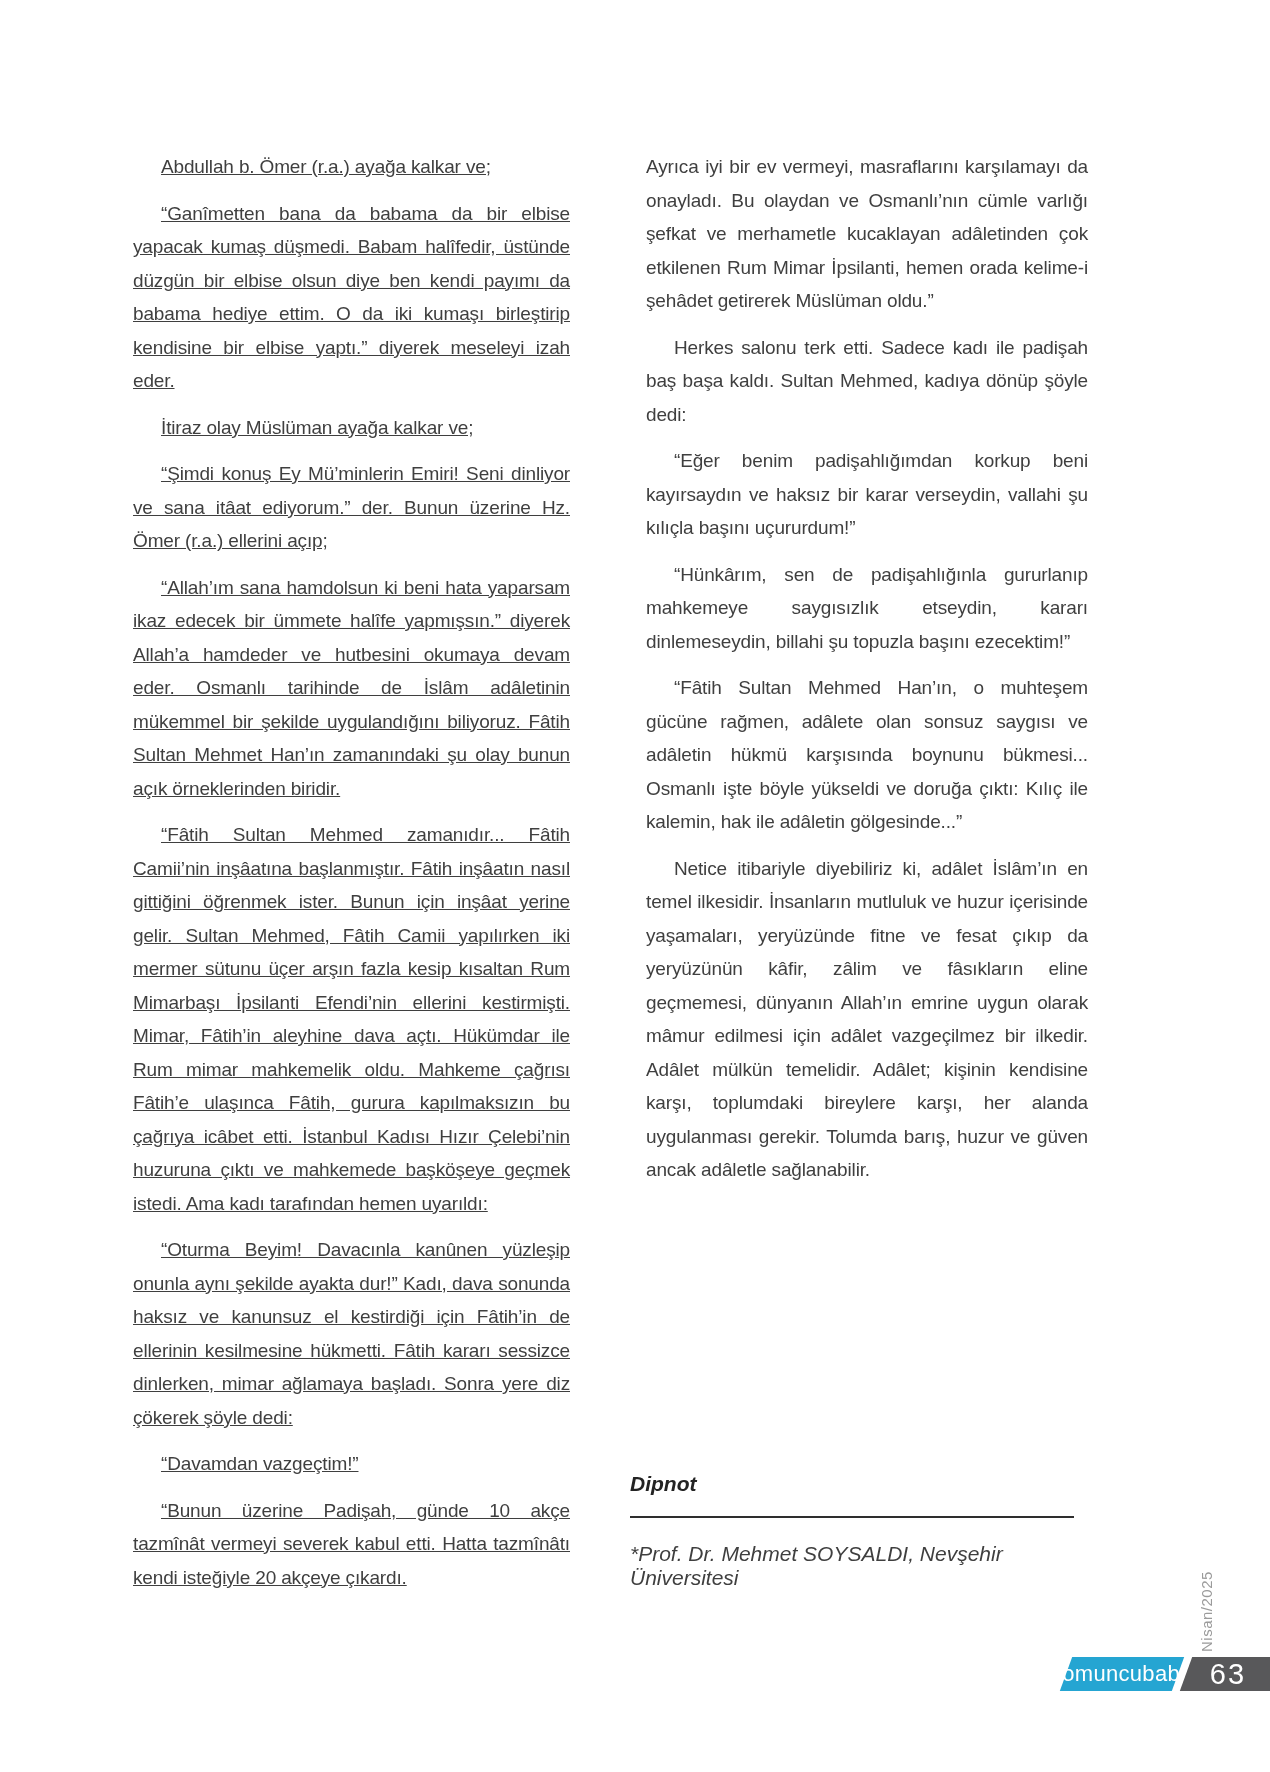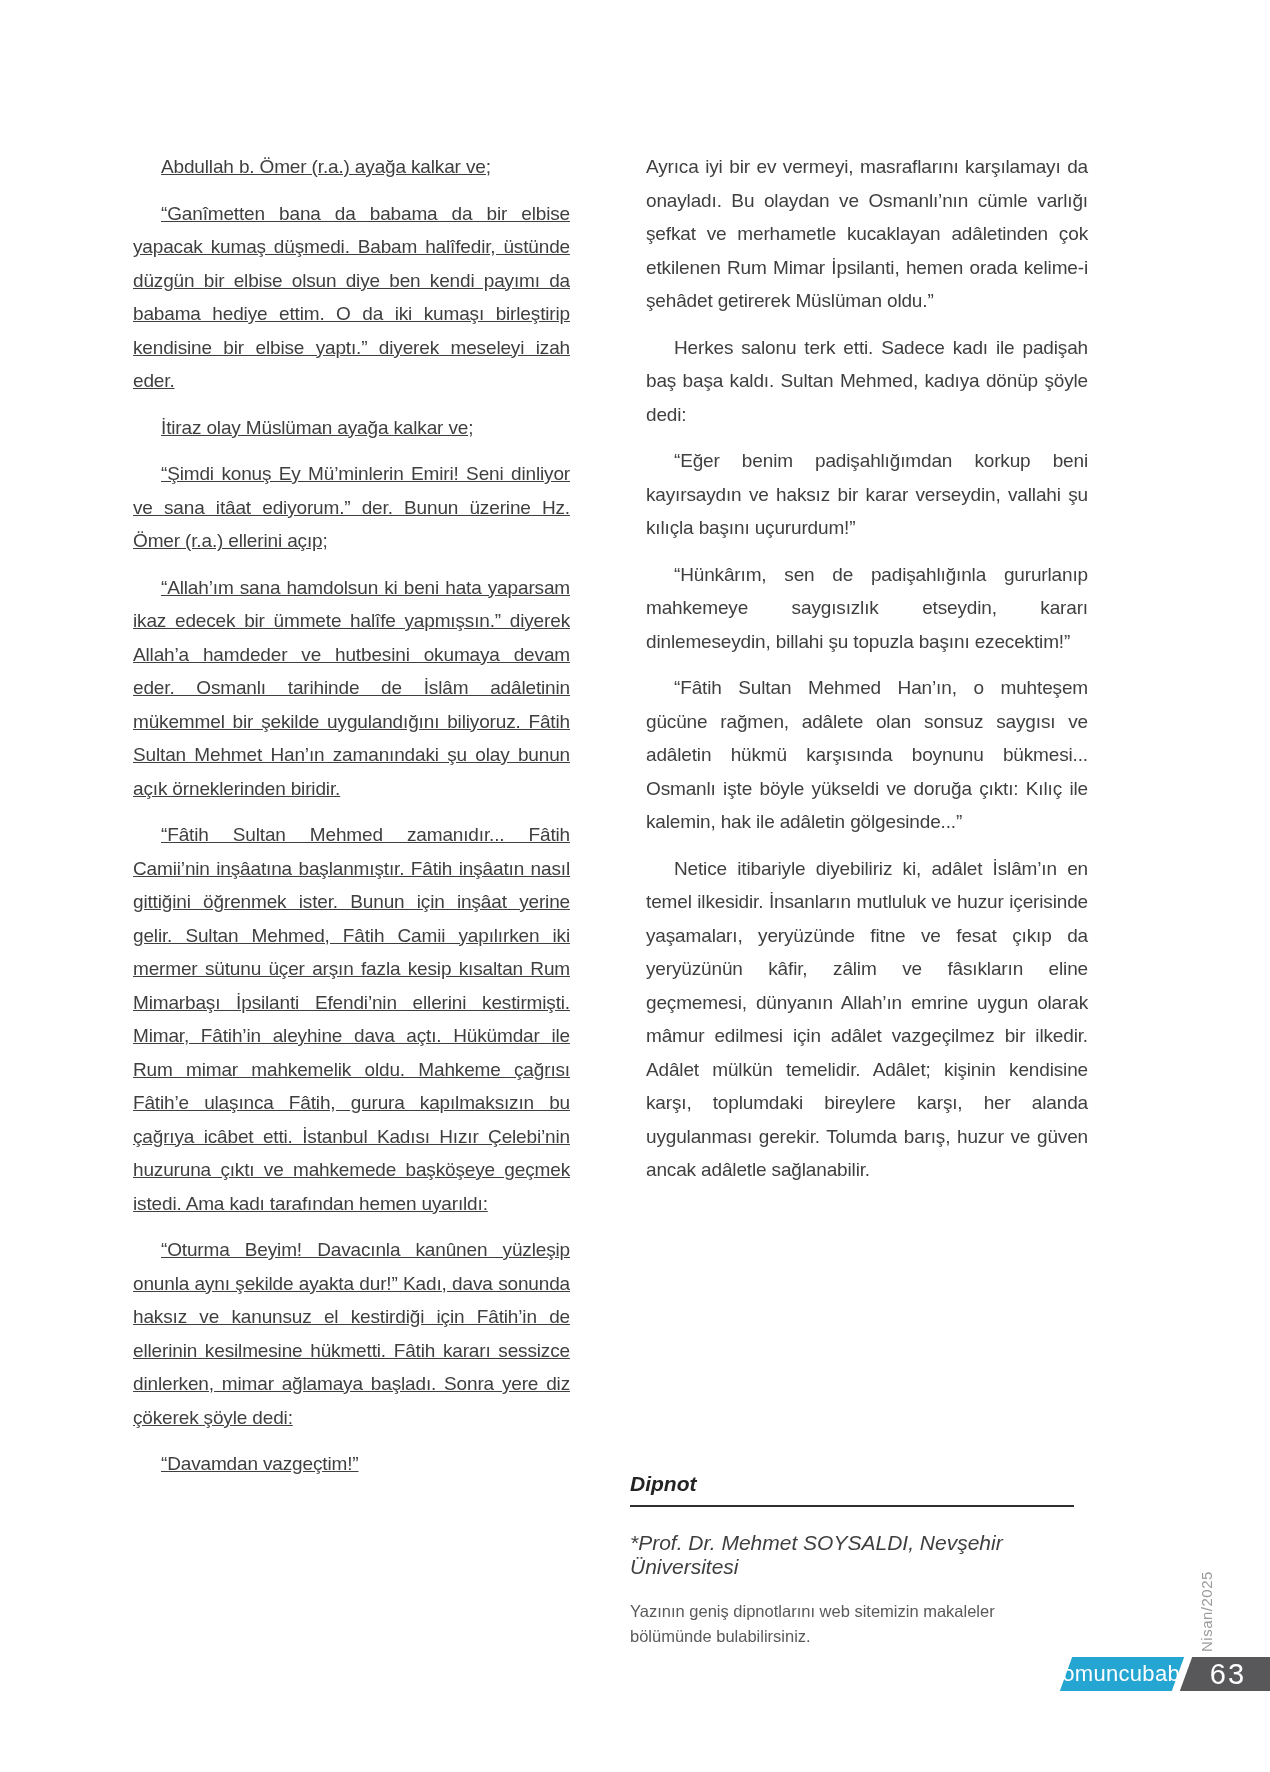--- a/index.html
+++ b/index.html
@@ -27,21 +27,21 @@
 
   .footnote {
     position: absolute;
     left: 630px; top: 1472px; width: 444px;
   }
   .footnote-heading {
     font-size: 21px;
     font-weight: bold;
     font-style: italic;
     color: #232323;
-    padding-bottom: 9px;
+    padding-bottom: 20px;
     border-bottom: 2px solid #2e2e2e;
   }
   .footnote-author {
     margin-top: 24px;
     font-style: italic;
     font-size: 21px;
     color: #3f3f3f;
   }
   .footnote-note {
     margin-top: 20px;
@@ -100,35 +100,35 @@
 
 <div class="column col-left">
   <p>Abdullah b. Ömer (r.a.) ayağa kalkar ve;</p>
   <p>“Ganîmetten bana da babama da bir elbise yapacak kumaş düşmedi. Babam halîfedir, üstünde düzgün bir elbise olsun diye ben kendi payımı da babama hediye ettim. O da iki kumaşı birleştirip kendisine bir elbise yaptı.” diyerek meseleyi izah eder.</p>
   <p>İtiraz olay Müslüman ayağa kalkar ve;</p>
   <p>“Şimdi konuş Ey Mü’minlerin Emiri! Seni dinliyor ve sana itâat ediyorum.” der. Bunun üzerine Hz. Ömer (r.a.) ellerini açıp;</p>
   <p>“Allah’ım sana hamdolsun ki beni hata yaparsam ikaz edecek bir ümmete halîfe yapmışsın.” diyerek Allah’a hamdeder ve hutbesini okumaya devam eder. Osmanlı tarihinde de İslâm adâletinin mükemmel bir şekilde uygulandığını biliyoruz. Fâtih Sultan Mehmet Han’ın zamanındaki şu olay bunun açık örneklerinden biridir.</p>
   <p>“Fâtih Sultan Mehmed zamanıdır... Fâtih Camii’nin inşâatına başlanmıştır. Fâtih inşâatın nasıl gittiğini öğrenmek ister. Bunun için inşâat yerine gelir. Sultan Mehmed, Fâtih Camii yapılırken iki mermer sütunu üçer arşın fazla kesip kısaltan Rum Mimarbaşı İpsilanti Efendi’nin ellerini kestirmişti. Mimar, Fâtih’in aleyhine dava açtı. Hükümdar ile Rum mimar mahkemelik oldu. Mahkeme çağrısı Fâtih’e ulaşınca Fâtih, gurura kapılmaksızın bu çağrıya icâbet etti. İstanbul Kadısı Hızır Çelebi’nin huzuruna çıktı ve mahkemede başköşeye geçmek istedi. Ama kadı tarafından hemen uyarıldı:</p>
   <p>“Oturma Beyim! Davacınla kanûnen yüzleşip onunla aynı şekilde ayakta dur!” Kadı, dava sonunda haksız ve kanunsuz el kestirdiği için Fâtih’in de ellerinin kesilmesine hükmetti. Fâtih kararı sessizce dinlerken, mimar ağlamaya başladı. Sonra yere diz çökerek şöyle dedi:</p>
   <p>“Davamdan vazgeçtim!”</p>
+  <p>“Bunun üzerine Padişah, günde 10 akçe tazmînât vermeyi severek kabul etti. Hatta tazmînâtı kendi isteğiyle 20 akçeye çıkardı.</p>
 </div>
 
 <div class="column col-right">
   <p class="flush">Ayrıca iyi bir ev vermeyi, masraflarını karşılamayı da onayladı. Bu olaydan ve Osmanlı’nın cümle varlığı şefkat ve merhametle kucaklayan adâletinden çok etkilenen Rum Mimar İpsilanti, hemen orada kelime-i şehâdet getirerek Müslüman oldu.”</p>
   <p>Herkes salonu terk etti. Sadece kadı ile padişah baş başa kaldı. Sultan Mehmed, kadıya dönüp şöyle dedi:</p>
   <p>“Eğer benim padişahlığımdan korkup beni kayırsaydın ve haksız bir karar verseydin, vallahi şu kılıçla başını uçururdum!”</p>
   <p>“Hünkârım, sen de padişahlığınla gururlanıp mahkemeye saygısızlık etseydin, kararı dinlemeseydin, billahi şu topuzla başını ezecektim!”</p>
   <p>“Fâtih Sultan Mehmed Han’ın, o muhteşem gücüne rağmen, adâlete olan sonsuz saygısı ve adâletin hükmü karşısında boynunu bükmesi... Osmanlı işte böyle yükseldi ve doruğa çıktı: Kılıç ile kalemin, hak ile adâletin gölgesinde...”</p>
   <p>Netice itibariyle diyebiliriz ki, adâlet İslâm’ın en temel ilkesidir. İnsanların mutluluk ve huzur içerisinde yaşamaları, yeryüzünde fitne ve fesat çıkıp da yeryüzünün kâfir, zâlim ve fâsıkların eline geçmemesi, dünyanın Allah’ın emrine uygun olarak mâmur edilmesi için adâlet vazgeçilmez bir ilkedir. Adâlet mülkün temelidir. Adâlet; kişinin kendisine karşı, toplumdaki bireylere karşı, her alanda uygulanması gerekir. Tolumda barış, huzur ve güven ancak adâletle sağlanabilir.</p>
 </div>
 
 <div class="footnote">
   <div class="footnote-heading">Dipnot</div>
   <div class="footnote-author">*Prof. Dr. Mehmet SOYSALDI, Nevşehir Üniversitesi</div>
-  <div class="footnote-note">Yazının geniş dipnotlarını web sitemizin makaleler bölümünde bulabilirsiniz.</div>
 </div>
 
 <div class="issue-date">Nisan/2025</div>
 
 <div class="brand-plate">
   <span class="unskew brand-text">somuncubaba</span>
 </div>
 <div class="page-plate">
   <span class="unskew page-num">63</span>
 </div>

